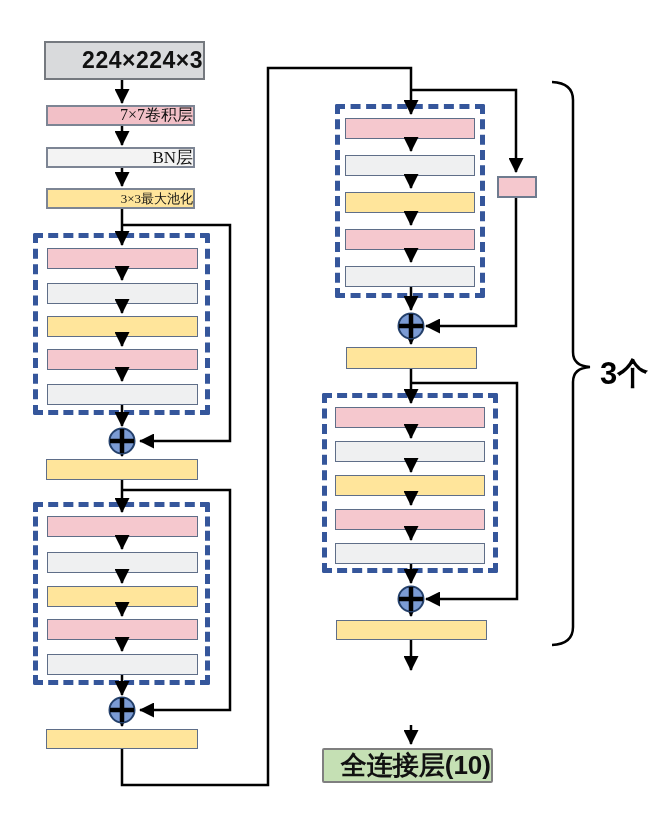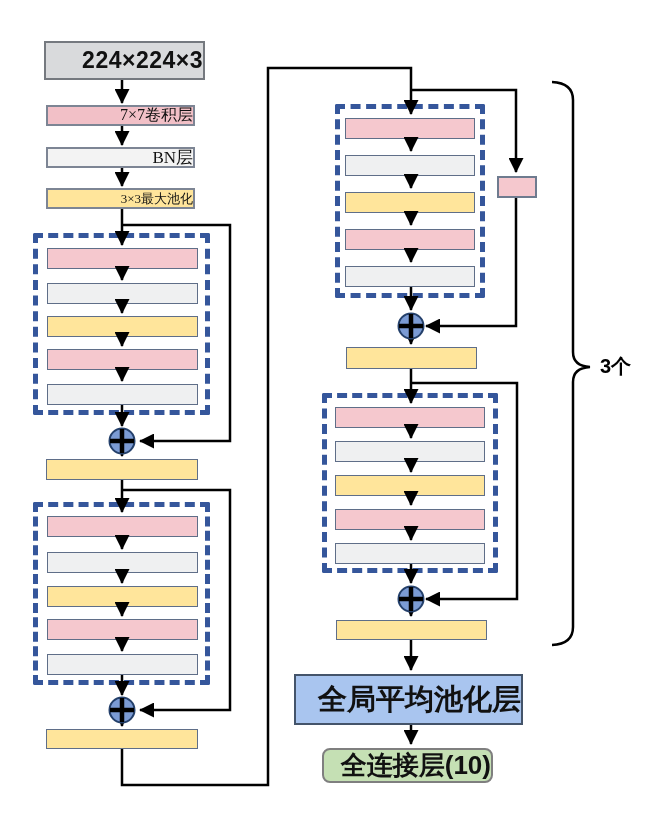--- a/index.html
+++ b/index.html
@@ -33,23 +33,23 @@
     border:1.5px solid var(--bar-border);}
   .tb-l1{left:46px;top:459px;width:152px;height:21px;}
   .tb-l2{left:46px;top:729px;width:152px;height:20px;}
   .tb-r1{left:346px;top:347px;width:131px;height:22px;}
   .tb-r2{left:336px;top:620px;width:151px;height:20px;}
   .side-conv{left:497px;top:176px;width:40px;height:22px;background:var(--pink);
     border:2px solid #6e7b8f;}
   .gap-box{left:294px;top:674px;width:229px;height:51px;background:var(--blue-box);
     border:2px solid #44546a;font-weight:bold;font-size:29px;}
   .fc-box{left:322px;top:748px;width:171px;height:35px;background:var(--green-box);
-    border:2px solid #7f7f7f;font-weight:bold;font-size:26px;border-radius:8px;}
+    border:2px solid #7f7f7f;font-weight:bold;font-size:26px;border-radius:2px;}
   .repeat-label{position:absolute;left:600px;top:353px;width:60px;
-    font-weight:bold;font-size:20px;color:#000;}
+    font-weight:bold;font-size:31px;color:#000;}
   .wires{position:absolute;left:0;top:0;pointer-events:none;}
   .wire{stroke:#000;stroke-width:2.5;fill:none;}
   .brace{stroke:#000;stroke-width:2.5;fill:none;}
   #ah path{fill:#000;}
   .plus-circle{fill:var(--plus-fill);stroke:var(--plus-border);stroke-width:2;}
   .plus-cross{stroke:#000;stroke-width:4.5;}
 </style>
 </head>
 <body>
 
@@ -97,23 +97,20 @@
       <div class="res-bar" style="left: 8px; top: 145px; width: 150px; background: rgb(239, 240, 241);"></div>
     </div>
 
   <div class="trans-bar tb-l1"></div>
   <div class="trans-bar tb-l2"></div>
   <div class="trans-bar tb-r1"></div>
   <div class="trans-bar tb-r2"></div>
 
   <div class="box side-conv"></div>
 
-  <div class="box gap-box">
-    <span>全局平均池化层</span>
-  </div>
   <div class="box fc-box">
     <span>全连接层(10)</span>
   </div>
 
   <div class="repeat-label">3个</div>
 
   <svg class="wires" width="665" height="820">
     <defs>
       <marker id="ah" viewBox="0 0 8 8" refX="7.5" refY="4" markerWidth="6" markerHeight="6" orient="auto">
         <path d="M0 0 L8 4 L0 8 z"></path>

